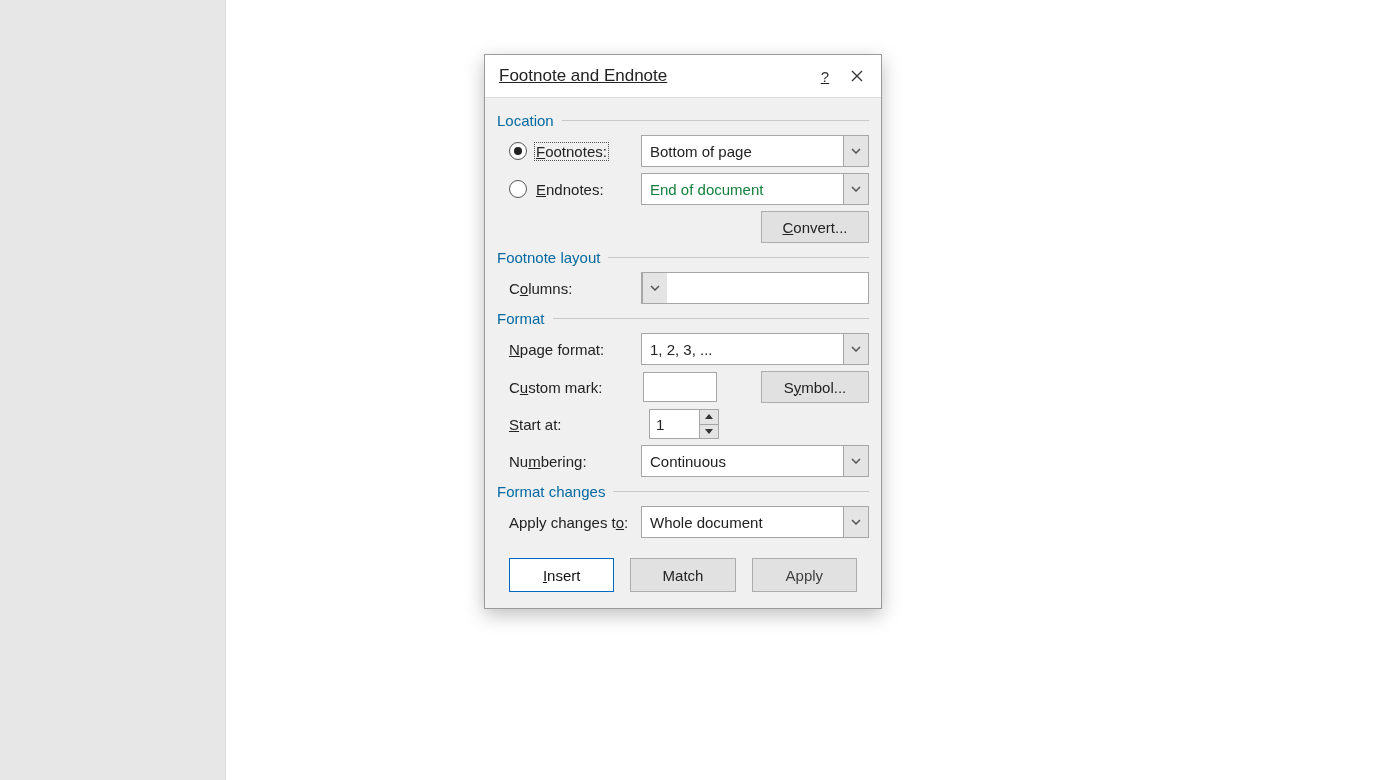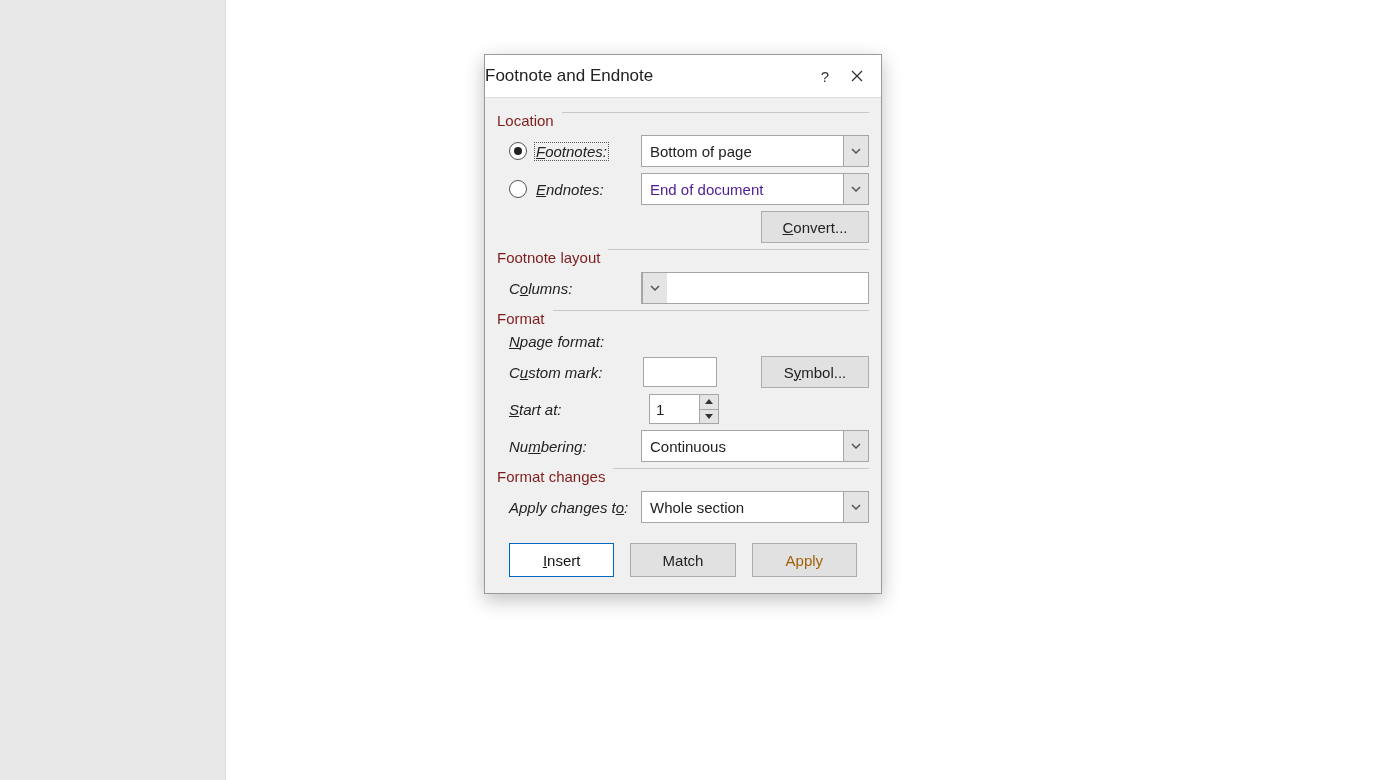--- a/index.html
+++ b/index.html
@@ -23,50 +23,51 @@
   .dialog{
     position:absolute;left:484px;top:54px;
     width:396px;
     background:#f0f0f0;
     border:1px solid #9a9a9a;
     box-shadow:0 6px 18px rgba(0,0,0,0.25),0 0 0 rgba(0,0,0,0);
   }
   .titlebar{
     height:42px;background:#fff;
     display:flex;align-items:center;
-    padding:0 8px 0 0;
+    padding:0 8px 0 14px;
     border-bottom:1px solid #dcdcdc;
+    text-decoration:underline;
   }
   .titlebar .title{
     flex:1;font-size:17px;color:#222;
   }
   .titlebar .help-btn,.titlebar .close-btn{
     width:32px;height:32px;display:flex;align-items:center;justify-content:center;
     color:#333;font-size:15px;
   }
   .titlebar .close-btn svg{stroke:#333;stroke-width:1.3;}
   .body{
     padding:8px 12px 12px 12px;
   }
   .group-header{
-    display:flex;align-items:flex-start;
-    font-size:15px;color:#7f1d1d;
+    display:flex;align-items:center;
+    font-size:15px;color:#0369a1;
     margin:6px 0 6px 0;
   }
   .group-header .line{
     flex:1;height:1px;background:#c8c8c8;margin-left:8px;
   }
   .row{
     display:flex;align-items:center;
     margin:6px 0;
     padding-left:12px;
   }
   .row .label-col{
     width:140px;
-    display:flex;align-items:center;font-style:italic;
+    display:flex;align-items:center;
   }
   .row .ctrl-col{
     flex:1;display:flex;align-items:center;justify-content:flex-start;
   }
   .row .ctrl-col.right{justify-content:flex-end;}
   .radio{
     width:16px;height:16px;border:1px solid #555;border-radius:50%;
     display:inline-flex;align-items:center;justify-content:center;
     margin-right:7px;background:#fff;
   }
@@ -78,21 +79,21 @@
   }
   .radio-label.focused{
     border:1px dotted #555;padding:0 1px;
   }
   .accel{text-decoration:underline;}
   .combo{
     display:flex;height:32px;width:228px;
     background:#fff;border:1px solid #a6a6a6;
     box-sizing:border-box;
   }
-  .combo.disabled{color:#4c1d95;}
+  .combo.disabled{color:#15803d;}
   .combo .combo-text{
     flex:1;padding:0 8px;display:flex;align-items:center;
     white-space:nowrap;overflow:hidden;
   }
   .combo .combo-btn{
     width:24px;border-left:1px solid #a6a6a6;background:#e4e4e4;
     display:flex;align-items:center;justify-content:center;
   }
   .combo .combo-btn svg{width:10px;height:6px;stroke:#555;fill:none;stroke-width:1.5;}
   .btn{
@@ -127,21 +128,21 @@
   .footer .fbtn{
     flex:1;height:34px;
     display:flex;align-items:center;justify-content:center;
     font-size:15px;
     border:1px solid #adadad;background:#e1e1e1;
     box-sizing:border-box;
   }
   .footer .fbtn.primary{
     background:#fff;border:1.5px solid #0067c0;color:#111;
   }
-  .footer .fbtn.disabled{color:#a16207;}
+  .footer .fbtn.disabled{color:#404040;}
 </style>
 </head>
 <body>
 
 <div class="margin-strip"></div>
 
 <div class="dialog">
 
   <div class="titlebar">
     <div class="title">Footnote and Endnote</div>
@@ -227,20 +228,30 @@
     </div>
 
     <div class="group-header">
       <span>Format</span>
       <div class="line"></div>
     </div>
 
     <div class="row">
       <div class="label-col">
         <span><span class="accel">N</span><span>page format:</span></span>
+      </div>
+      <div class="ctrl-col">
+        <div class="combo">
+          <div class="combo-text">1, 2, 3, ...</div>
+          <div class="combo-btn">
+            <svg viewBox="0 0 10 6">
+                <path d="M1 1 L5 5 L9 1"></path>
+              </svg>
+          </div>
+        </div>
       </div>
     </div>
 
     <div class="row">
       <div class="label-col">
         <span><span>C</span><span class="accel">u</span><span>stom mark:</span></span>
       </div>
       <div class="ctrl-col" style="gap:44px;">
         <input class="textinput" value="" style="">
         <div class="btn" style="width:108px">
@@ -294,21 +305,21 @@
       <span>Format changes</span>
       <div class="line"></div>
     </div>
 
     <div class="row">
       <div class="label-col">
         <span><span>Apply changes t</span><span class="accel">o</span><span>:</span></span>
       </div>
       <div class="ctrl-col">
         <div class="combo">
-          <div class="combo-text">Whole section</div>
+          <div class="combo-text">Whole document</div>
           <div class="combo-btn">
             <svg viewBox="0 0 10 6">
                 <path d="M1 1 L5 5 L9 1"></path>
               </svg>
           </div>
         </div>
       </div>
     </div>
 
     <div class="footer">

